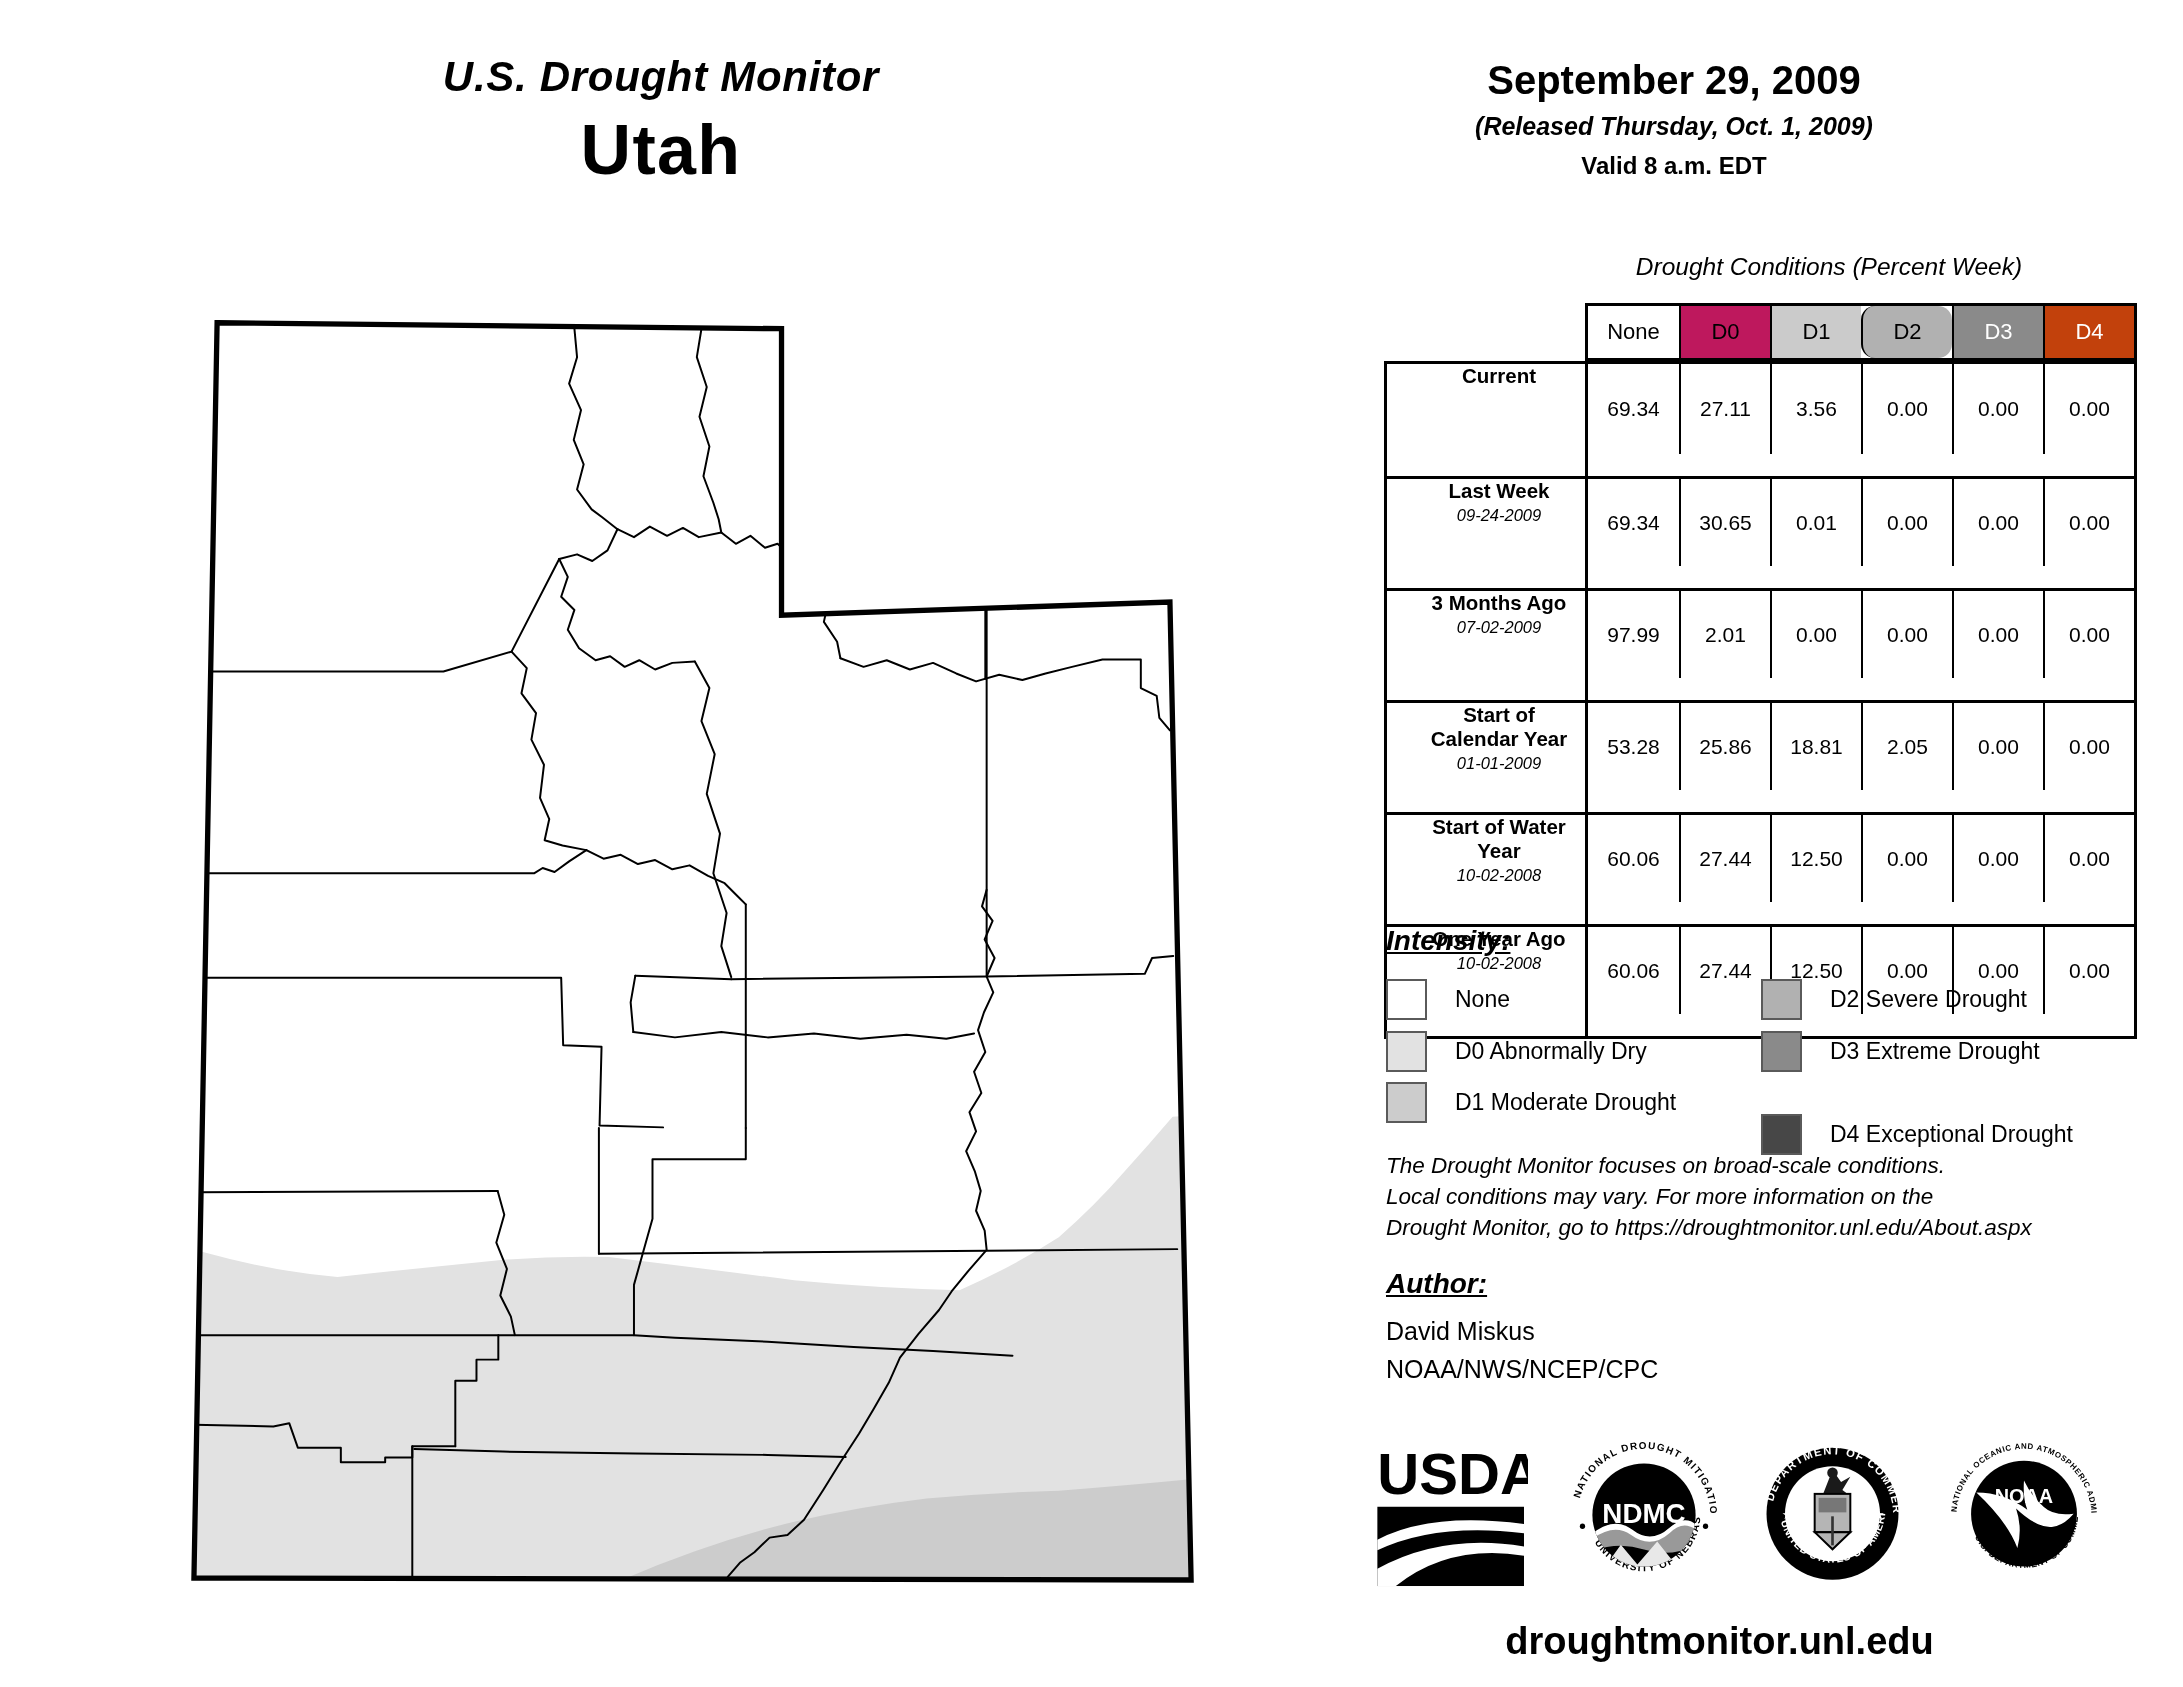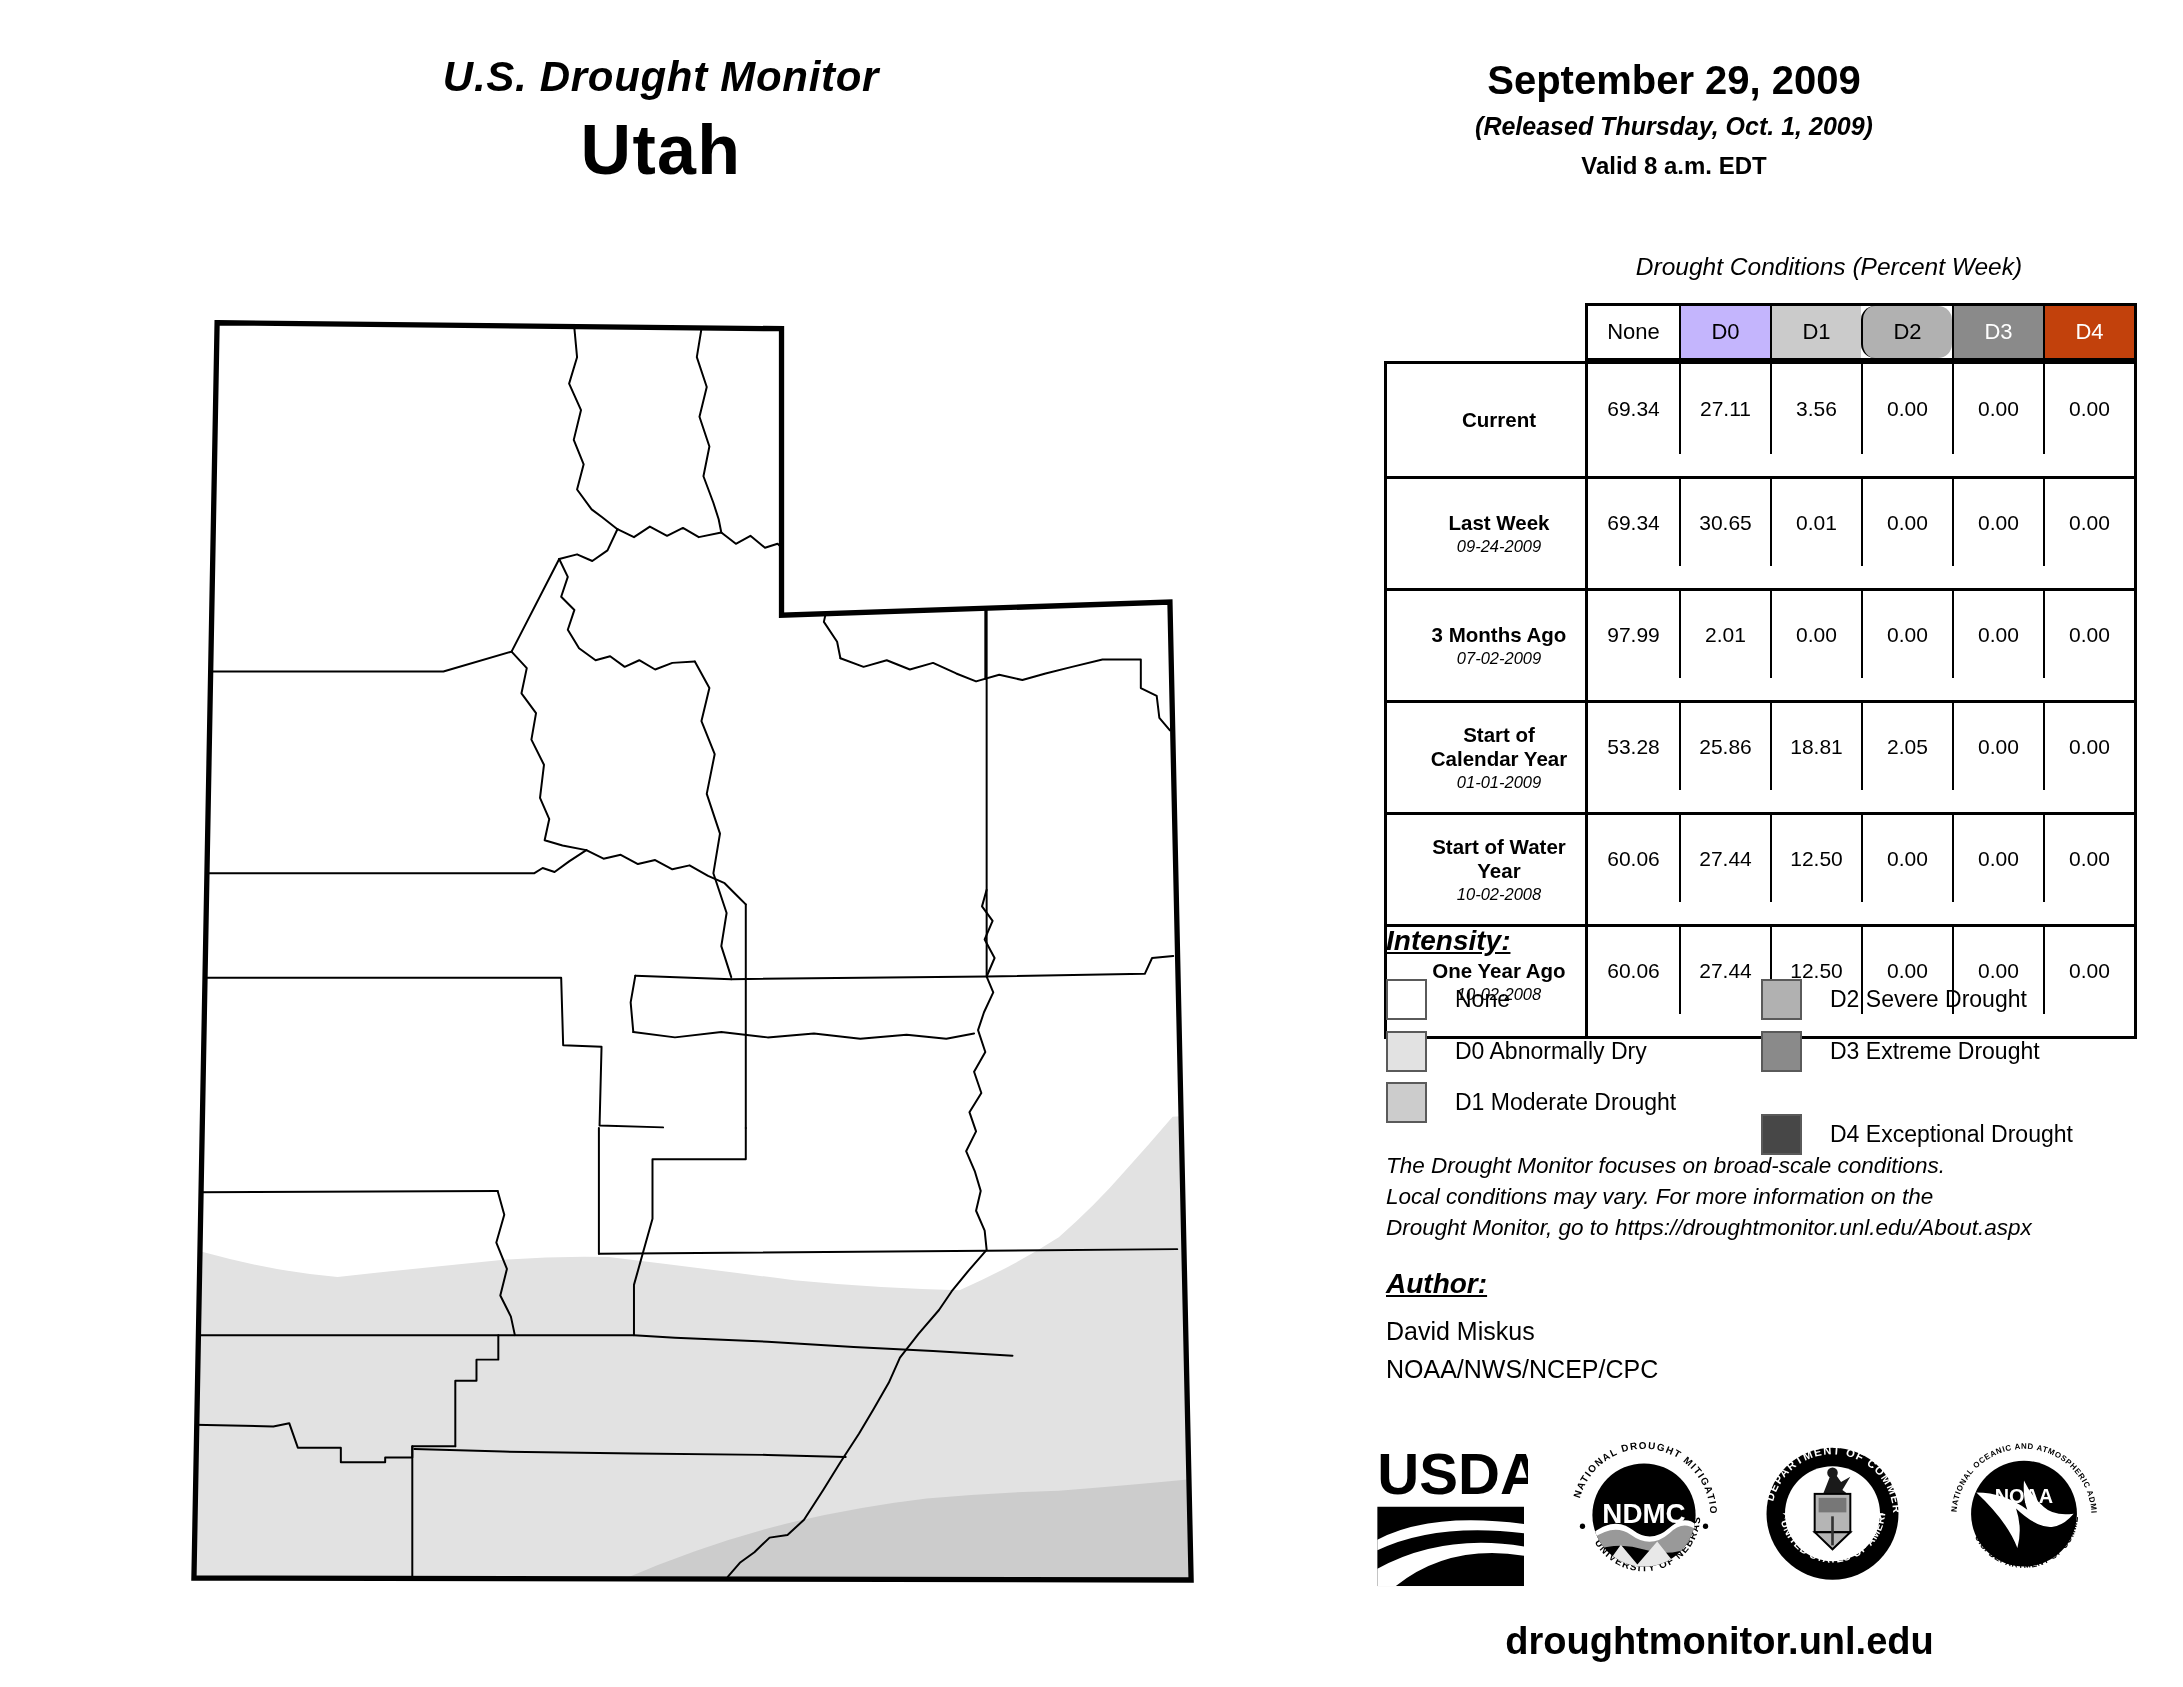--- a/index.html
+++ b/index.html
@@ -22,21 +22,21 @@
   
   .dm-table{position:absolute;left:1384px;top:303px;}
   .dm-head{position:absolute;left:201px;top:0;display:flex;border:3.3px solid #000;box-sizing:content-box;}
   .hcell{width:91px;height:52px;box-sizing:border-box;border-left:2px solid #000;
          display:flex;align-items:center;justify-content:center;font-size:22px;}
   .hcell:first-child{border-left:none;}
   .hcell.dark{color:#fff;}
   .dm-body{position:absolute;left:0;top:58px;border:3.3px solid #000;background:#fff;}
   .dm-row{display:flex;}
   .lcell{width:201px;height:112px;box-sizing:border-box;border-right:3.3px solid #000;
-         display:flex;flex-direction:column;align-items:center;justify-content:center;text-align:center;padding-left:26px;}
+         display:flex;flex-direction:column;align-items:center;text-align:center;padding-left:26px;}
   .vcell{width:91px;height:90px;box-sizing:border-box;border-left:2px solid #000;
          display:flex;align-items:center;justify-content:center;font-size:21px;}
   .vcell.first{border-left:none;}
   .dm-row + .dm-row .lcell, .dm-row + .dm-row .vcell{border-top:3.3px solid #000;}
   .row-label{font-size:20.5px;font-weight:bold;line-height:24px;}
   .row-sub{font-size:16.5px;font-style:italic;margin-top:2.6px;}
 
   
   .intensity-h{position:absolute;left:1386px;top:925px;font-size:28px;font-weight:bold;
                font-style:italic;text-decoration:underline;}
@@ -72,21 +72,21 @@
   <div class="d1">September 29, 2009</div>
   <div class="d2">(Released Thursday, Oct. 1, 2009)</div>
   <div class="d3">Valid 8 a.m. EDT</div>
 </div>
 
 <div class="tbl-caption">Drought Conditions (Percent Week)</div>
 
 <div class="dm-table">
   <div class="dm-head">
     <div class="hcell" style="background-color: rgb(255, 255, 255);">None</div>
-    <div class="hcell" style="background-color: #c4b5fd;">D0</div>
+    <div class="hcell" style="background-color: #be185d;">D0</div>
     <div class="hcell" style="background-color: rgb(203, 203, 203);">D1</div>
     <div class="hcell" style="background-color: rgb(177, 177, 177); border-radius: 14px;">D2</div>
     <div class="hcell dark" style="background-color: rgb(138, 138, 138);">D3</div>
     <div class="hcell dark" style="background-color: #c2410c;">D4</div>
   </div>
   <div class="dm-body">
 
     <div class="dm-row">
       <div class="lcell">
           <span class="row-label">Current</span>

